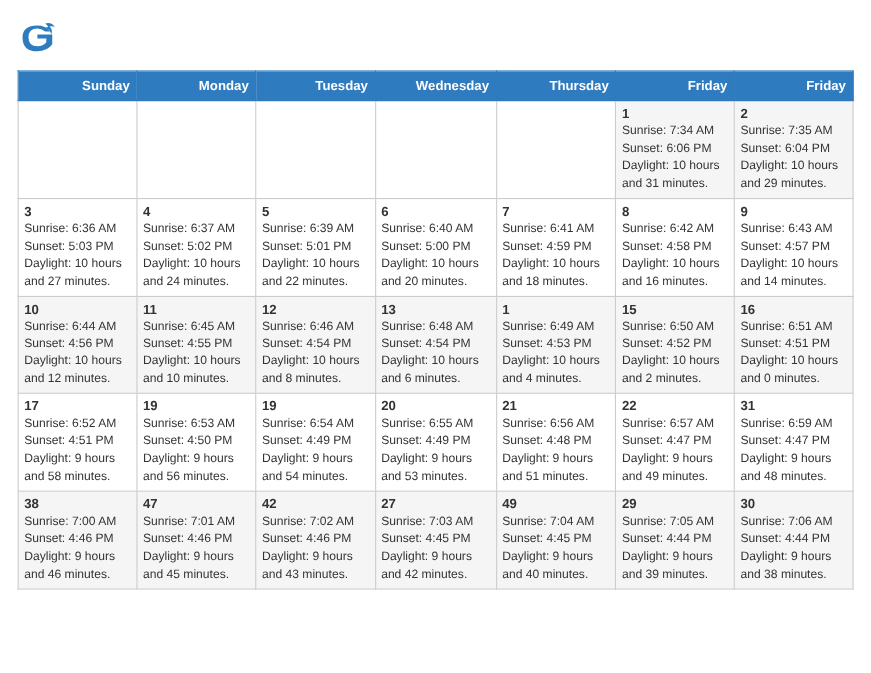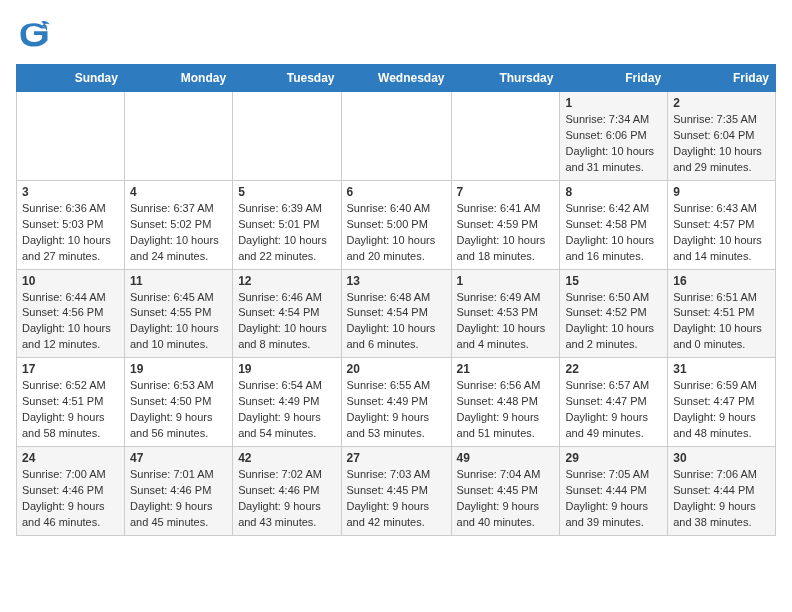--- a/index.html
+++ b/index.html
@@ -223,21 +223,21 @@
           <div class="day-number">22</div>
           <div class="day-info">Sunrise: 6:57 AM<br>Sunset: 4:47 PM<br>Daylight: 9 hours<br>and 49 minutes.</div>
         </td>
         <td>
           <div class="day-number">31</div>
           <div class="day-info">Sunrise: 6:59 AM<br>Sunset: 4:47 PM<br>Daylight: 9 hours<br>and 48 minutes.</div>
         </td>
       </tr>
       <tr>
         <td>
-          <div class="day-number">24</div>
+          <div class="day-number">38</div>
           <div class="day-info">Sunrise: 7:00 AM<br>Sunset: 4:46 PM<br>Daylight: 9 hours<br>and 46 minutes.</div>
         </td>
         <td>
           <div class="day-number">47</div>
           <div class="day-info">Sunrise: 7:01 AM<br>Sunset: 4:46 PM<br>Daylight: 9 hours<br>and 45 minutes.</div>
         </td>
         <td>
           <div class="day-number">42</div>
           <div class="day-info">Sunrise: 7:02 AM<br>Sunset: 4:46 PM<br>Daylight: 9 hours<br>and 43 minutes.</div>
         </td>

